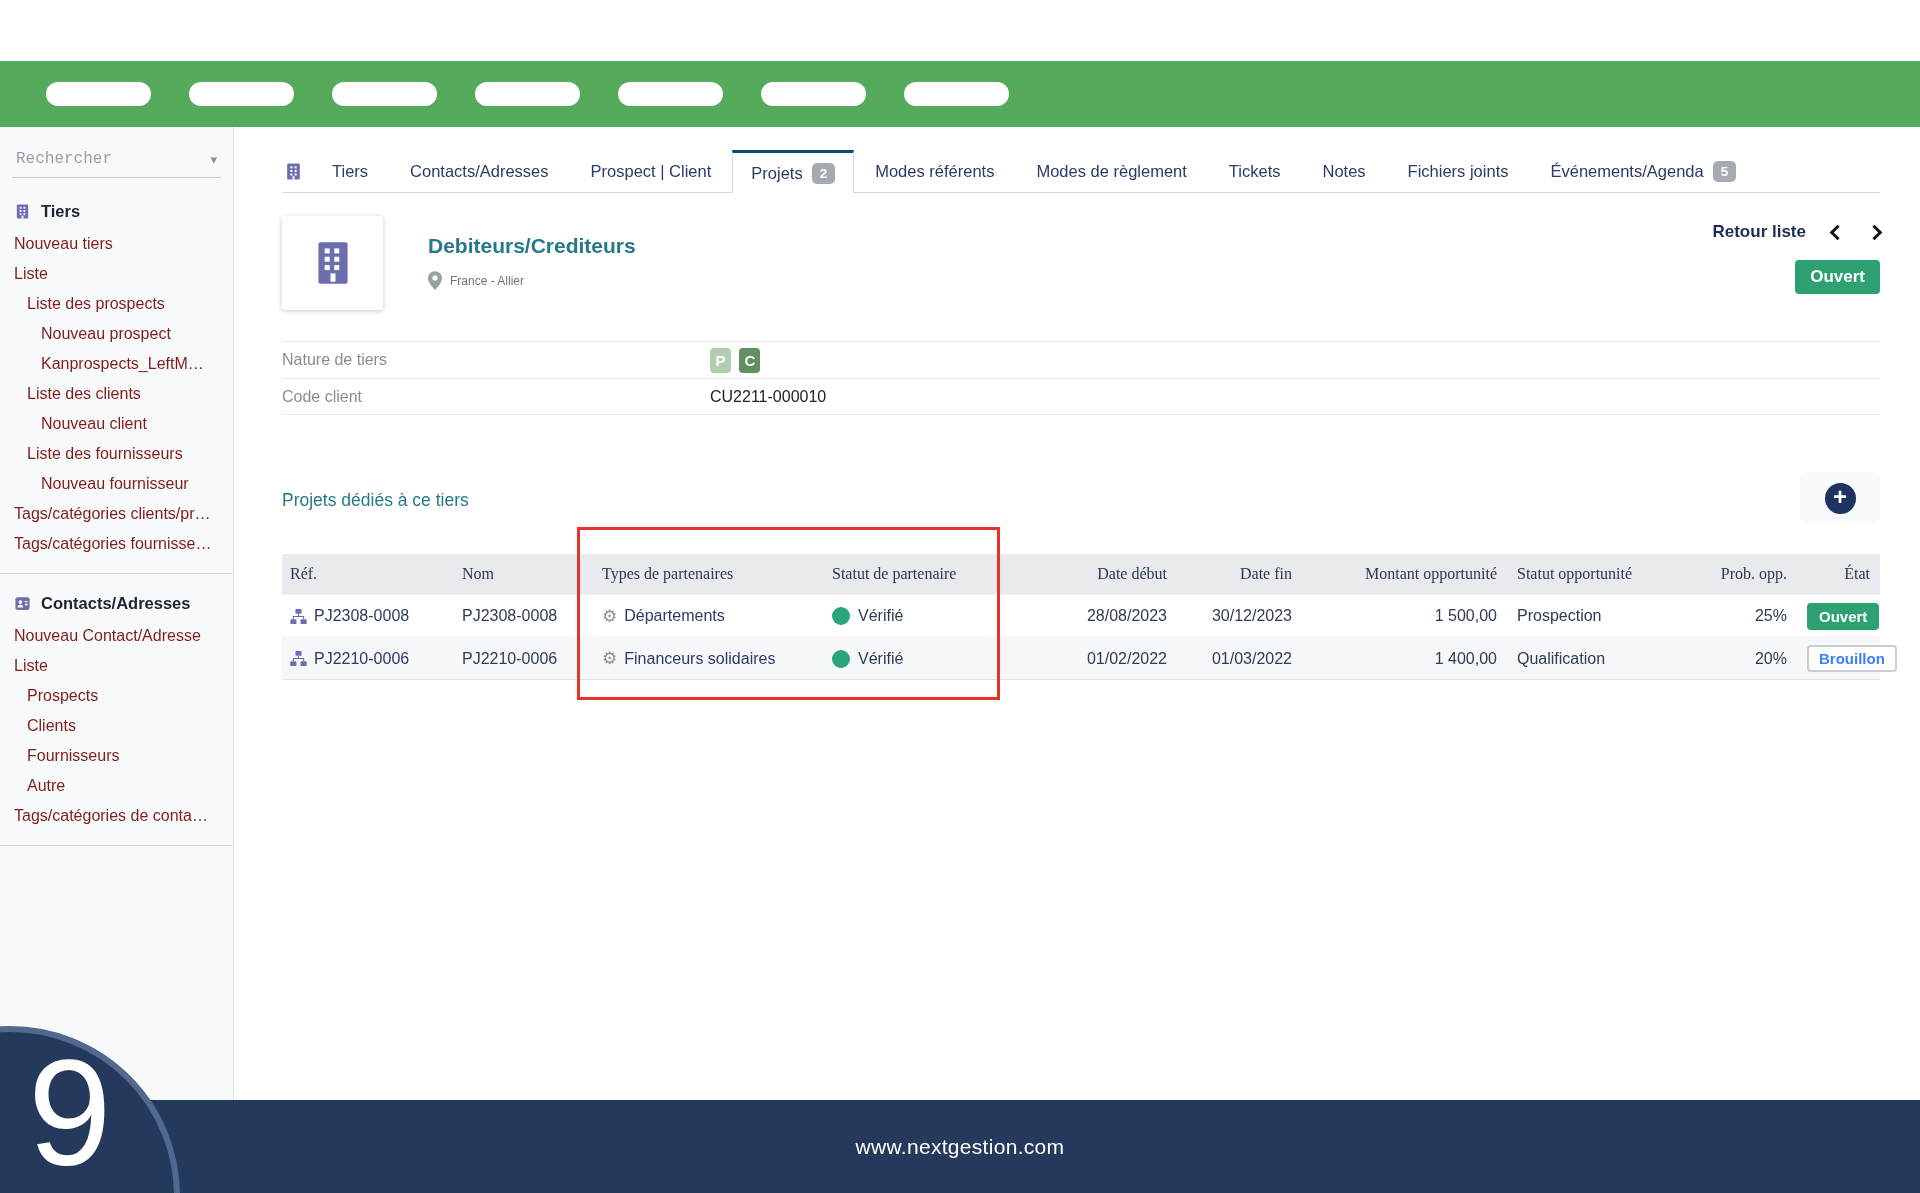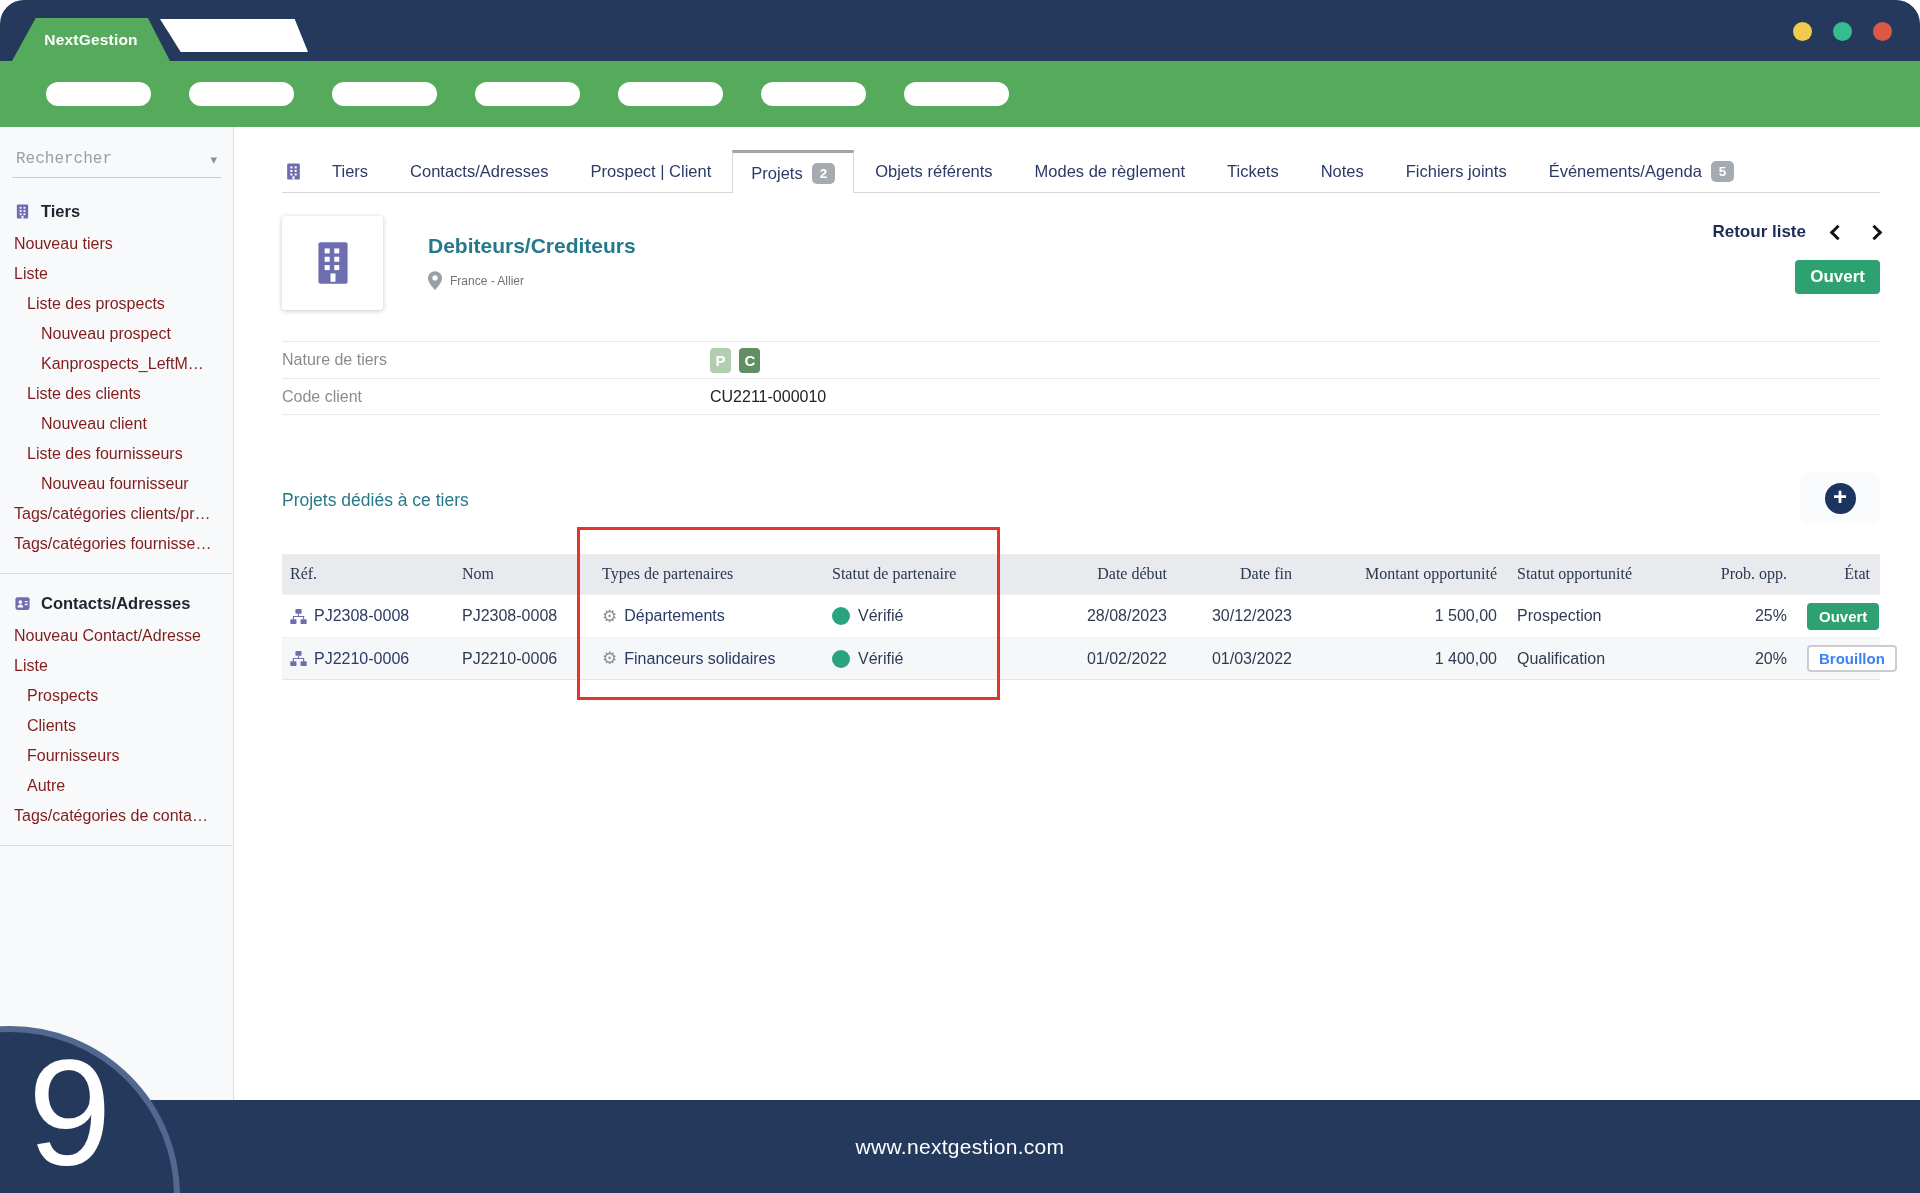--- a/index.html
+++ b/index.html
@@ -44,21 +44,21 @@
 
   
   .main{position:absolute;left:235px;top:127px;width:1685px;height:973px;background:#fff;
         padding:0 40px 0 47px;}
 
   
   .tabs-row{display:flex;align-items:stretch;height:43px;margin-top:23px;
             border-bottom:1px solid #d4d8dc;font-size:16.5px;color:#2b3a67;}
   .tab{display:flex;align-items:center;padding:0 21px;cursor:pointer;white-space:nowrap;}
   .tab-icon-cell{display:flex;align-items:center;padding:0 8px 0 2px;}
-  .tab.active{background:#fff;border:1px solid #d8d8d8;border-top:3px solid #a3a3a3;
+  .tab.active{background:#fff;border:1px solid #d8d8d8;border-top:3px solid #0c4a6e;
               border-bottom:none;margin-bottom:-1px;padding:0 18px;}
   .tab-badge{margin-left:9px;background:#a6abb2;color:#fff;font-size:13.5px;font-weight:700;
              border-radius:5px;padding:2px 8px;line-height:17px;}
 
   
   .banner{position:relative;margin-top:23px;height:95px;}
   .company-card{position:absolute;left:0;top:0;width:101px;height:94px;background:#fff;
                 border-radius:3px;box-shadow:0 1px 5px rgba(0,0,0,.22);
                 display:flex;align-items:center;justify-content:center;}
   .banner-title{position:absolute;left:146px;top:18px;font-size:21px;font-weight:700;color:#26798a;}
@@ -125,31 +125,20 @@
   .page-num{position:absolute;left:28px;top:1038px;z-index:6;color:#fff;font-size:150px;
             line-height:1;}
 
   svg{display:block;}
 </style>
 </head>
 <body>
 
 <div id="root">
 
-  <div class="topbar">
-    <div class="logo-tab">
-      <span>NextGestion</span>
-    </div>
-    <div class="logo-accent"></div>
-    <div class="win-dots">
-      <div class="win-dot" style="background:#f2cb4e"></div>
-      <div class="win-dot" style="background:#35bd92"></div>
-      <div class="win-dot" style="background:#dd5745"></div>
-    </div>
-  </div>
 
   <div class="greenbar">
     <div class="pills">
       <div class="pill"></div>
       <div class="pill"></div>
       <div class="pill"></div>
       <div class="pill"></div>
       <div class="pill"></div>
       <div class="pill"></div>
       <div class="pill"></div>
@@ -240,21 +229,21 @@
           <span>Contacts/Adresses</span>
         </div>
       <div class="tab">
           <span>Prospect | Client</span>
         </div>
       <div class="tab active">
         <span>Projets</span>
         <span class="tab-badge">2</span>
       </div>
       <div class="tab">
-          <span>Objets référents</span>
+          <span>Modes référents</span>
         </div>
       <div class="tab">
           <span>Modes de règlement</span>
         </div>
       <div class="tab">
           <span>Tickets</span>
         </div>
       <div class="tab">
           <span>Notes</span>
         </div>

